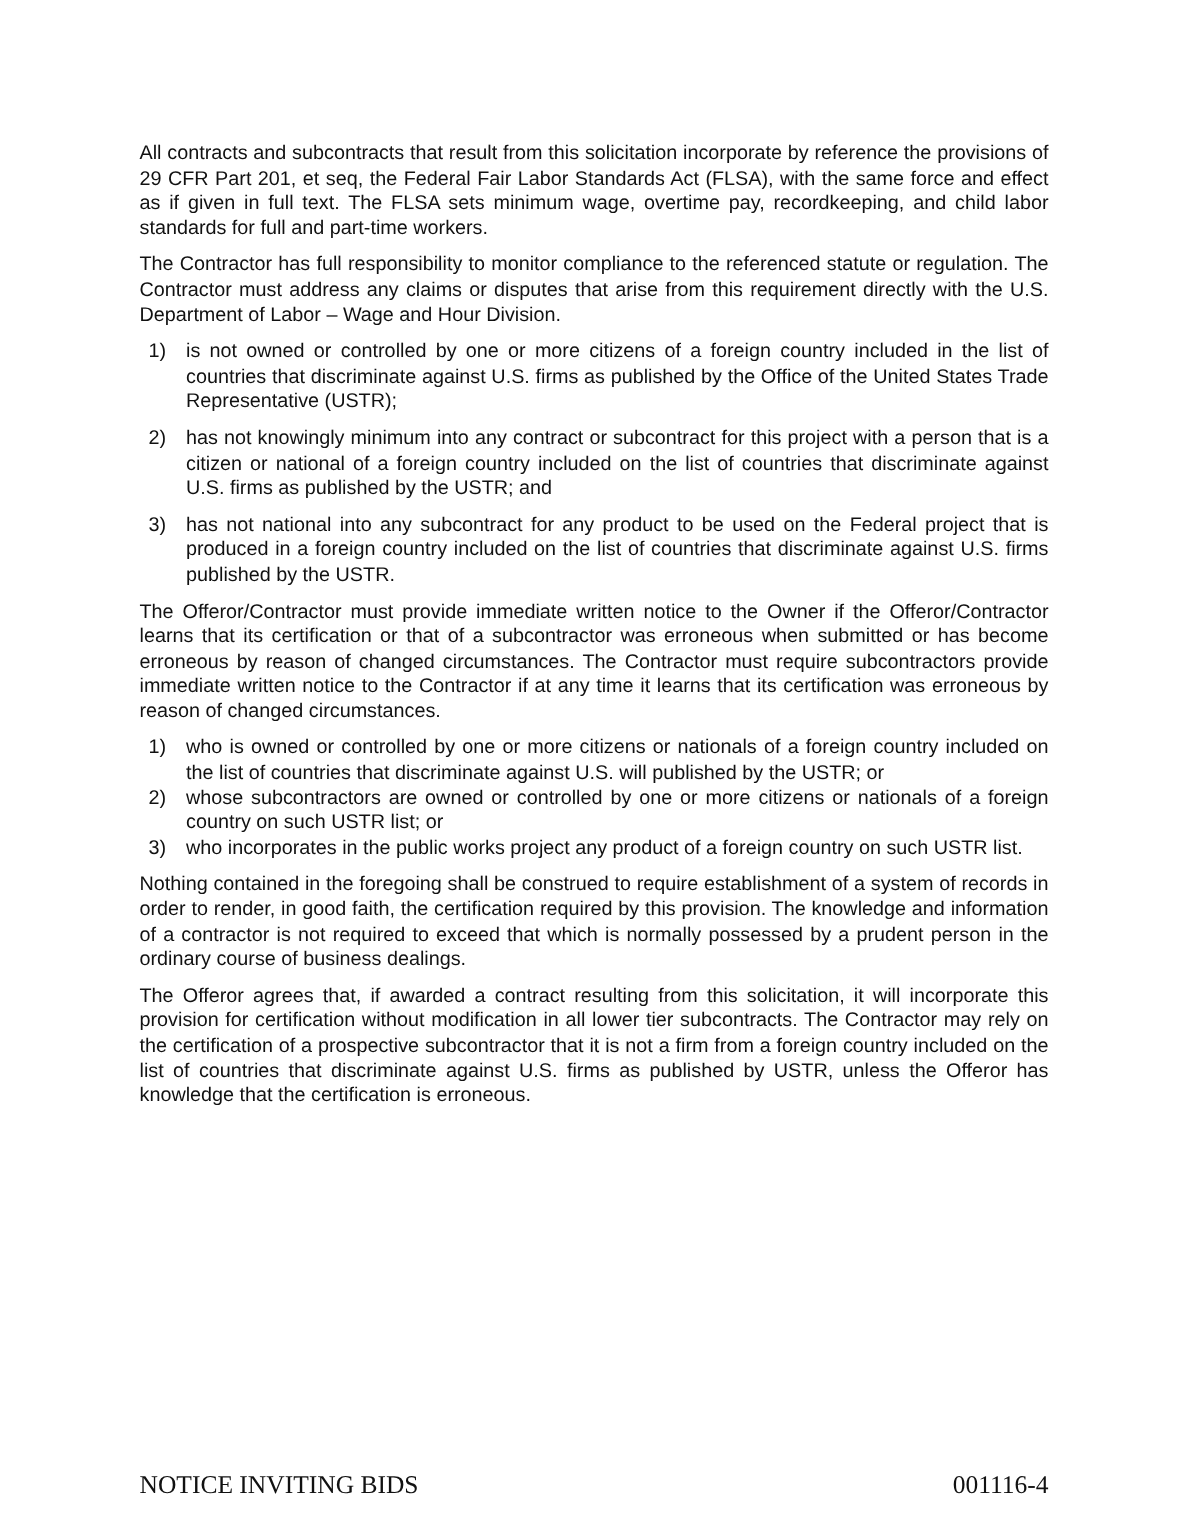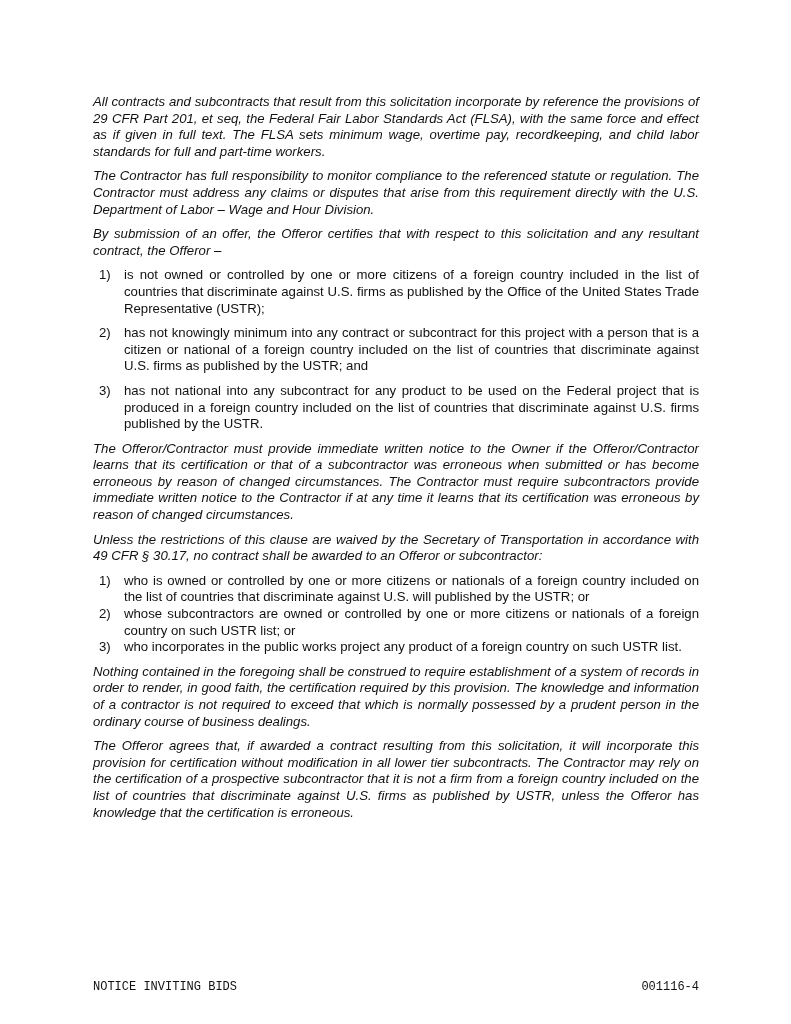--- a/index.html
+++ b/index.html
@@ -2,57 +2,55 @@
 <html><head>
 <meta charset="utf-8">
 <style>
   html, body { margin: 0; padding: 0; background: #ffffff; }
   body { width: 791px; height: 1024px; position: relative; overflow: hidden; }
   .page {
     position: absolute; left: 93px; top: 94px; width: 606px;
     font-family: "Liberation Sans", sans-serif;
     font-size: 13.2px; line-height: 16.6px; color: #111;
   }
-  .para { margin: 0 0 8px 0; text-align: justify; font-style: italic; }
+  .para { margin: 0 0 8px 0; text-align: justify; }
   .list { margin: 0 0 8px 0; padding: 0; list-style: none; }
   .list.tight .item { margin-bottom: 0; }
   .item { display: flex; margin: 0 0 8px 0; }
   .num { width: 25px; flex: 0 0 25px; padding-left: 6px; }
   .item-text { flex: 1; text-align: justify; }
   .footer {
     position: absolute; left: 93px; top: 980px; width: 606px;
     display: flex; justify-content: space-between;
-    font-family: Liberation Mono, monospace; font-size: 12px; color: #111;
+    font-family: Liberation Serif, serif; font-size: 17px; color: #111;
   }
 </style>
 </head>
 <body>
 
 <div class="page">
   <p class="para">All contracts and subcontracts that result from this solicitation incorporate by reference the provisions of 29 CFR Part 201, et seq, the Federal Fair Labor Standards Act (FLSA), with the same force and effect as if given in full text. The FLSA sets minimum wage, overtime pay, recordkeeping, and child labor standards for full and part-time workers.</p>
   <p class="para">The Contractor has full responsibility to monitor compliance to the referenced statute or regulation. The Contractor must address any claims or disputes that arise from this requirement directly with the U.S. Department of Labor – Wage and Hour Division.</p>
-  <p class="para">By submission of an offer, the Offeror certifies that with respect to this solicitation and any resultant contract, the Offeror –</p>
 
   <div class="list">
     <div class="item">
       <span class="num">1)</span>
       <span class="item-text">is not owned or controlled by one or more citizens of a foreign country included in the list of countries that discriminate against U.S. firms as published by the Office of the United States Trade Representative (USTR);</span>
     </div>
     <div class="item">
       <span class="num">2)</span>
       <span class="item-text">has not knowingly minimum into any contract or subcontract for this project with a person that is a citizen or national of a foreign country included on the list of countries that discriminate against U.S. firms as published by the USTR; and</span>
     </div>
     <div class="item">
       <span class="num">3)</span>
       <span class="item-text">has not national into any subcontract for any product to be used on the Federal project that is produced in a foreign country included on the list of countries that discriminate against U.S. firms published by the USTR.</span>
     </div>
   </div>
 
   <p class="para">The Offeror/Contractor must provide immediate written notice to the Owner if the Offeror/Contractor learns that its certification or that of a subcontractor was erroneous when submitted or has become erroneous by reason of changed circumstances. The Contractor must require subcontractors provide immediate written notice to the Contractor if at any time it learns that its certification was erroneous by reason of changed circumstances.</p>
-  <p class="para">Unless the restrictions of this clause are waived by the Secretary of Transportation in accordance with 49 CFR § 30.17, no contract shall be awarded to an Offeror or subcontractor:</p>
 
   <div class="list tight">
     <div class="item">
       <span class="num">1)</span>
       <span class="item-text">who is owned or controlled by one or more citizens or nationals of a foreign country included on the list of countries that discriminate against U.S. will published by the USTR; or</span>
     </div>
     <div class="item">
       <span class="num">2)</span>
       <span class="item-text">whose subcontractors are owned or controlled by one or more citizens or nationals of a foreign country on such USTR list; or</span>
     </div>

